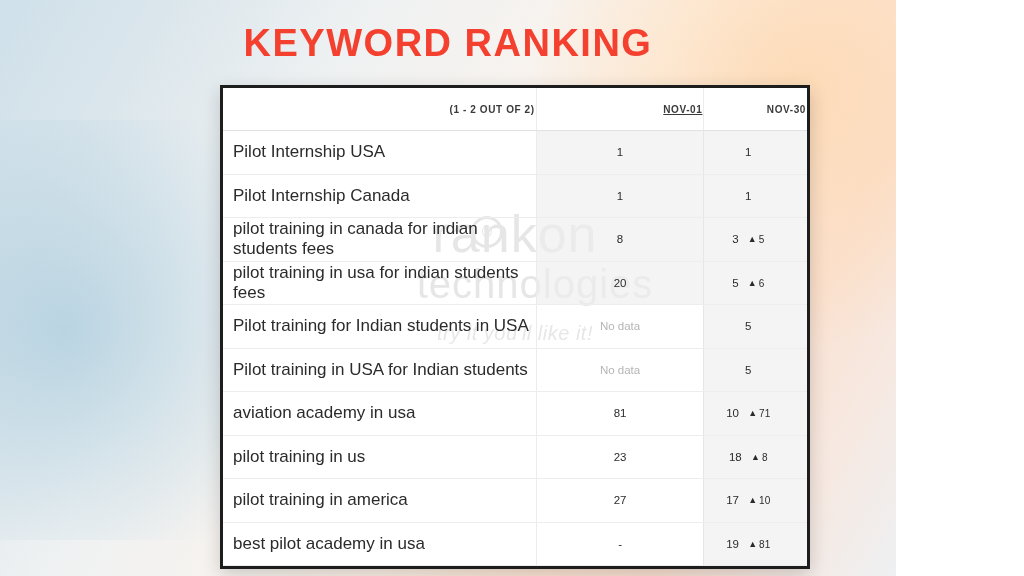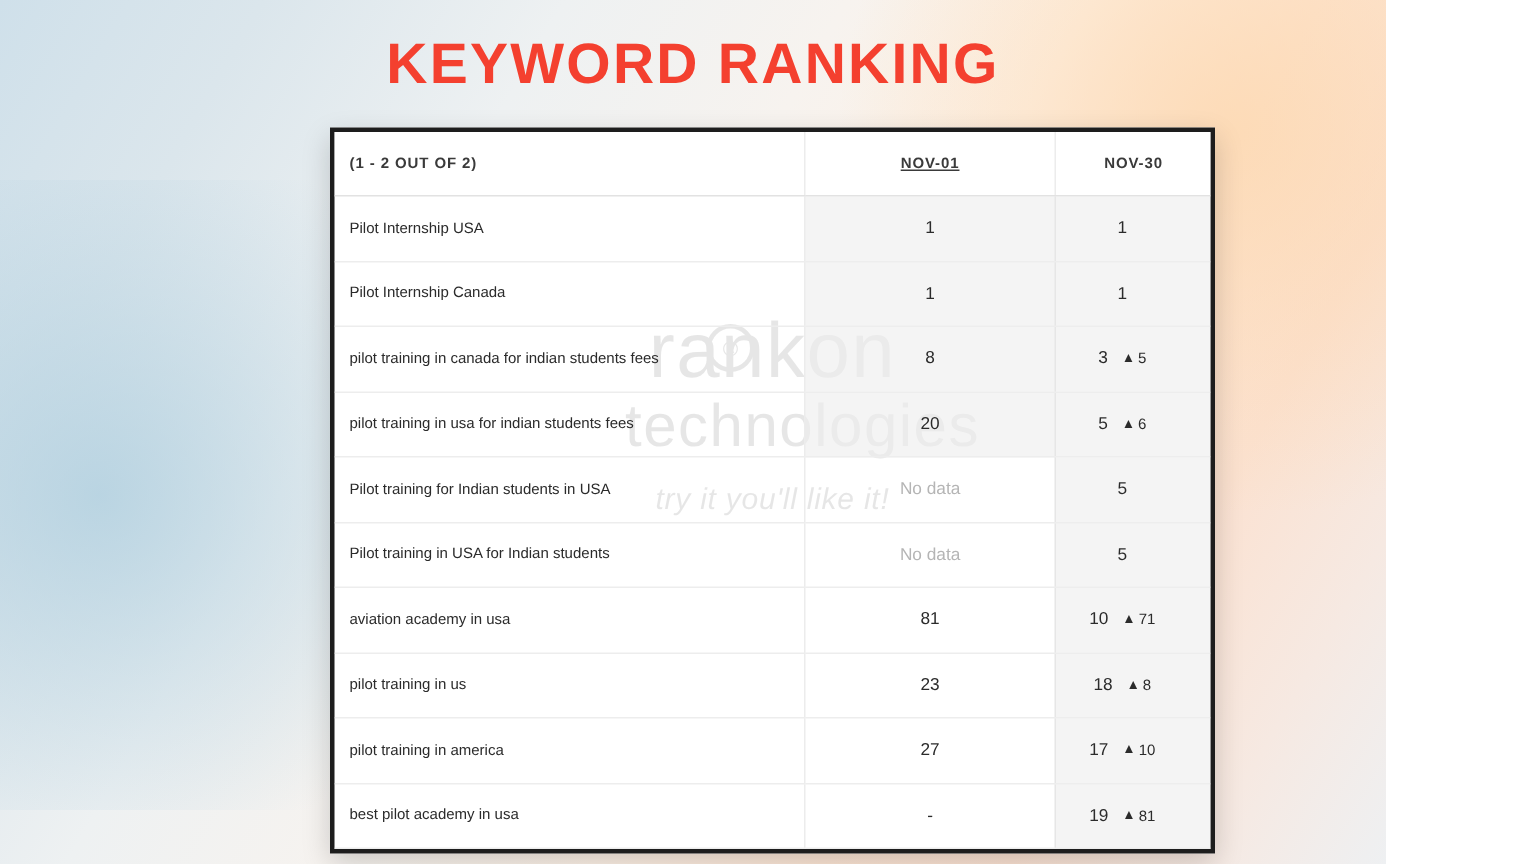--- a/index.html
+++ b/index.html
@@ -21,21 +21,20 @@
         #cfe0ea 0%,
         #dbe6ec 14%,
         #eef1f2 30%,
         #f7f3ef 45%,
         #fdf1e6 58%,
         #fde6d5 70%,
         #fbe2d2 80%,
         #f6e9e2 90%,
         #eef0f2 100%);
     overflow: hidden;
-    padding-left: 28px;
   }
   .slide::before {
     content: "";
     position: absolute;
     left: -60px;
     top: 120px;
     width: 420px;
     height: 420px;
     background: radial-gradient(circle at 30% 50%, rgba(172,205,222,0.75), rgba(172,205,222,0) 70%);
     pointer-events: none;
@@ -135,20 +134,21 @@
   table.ranking col.c3 { width: 102px; }
 
   table.ranking thead th {
     height: 40px;
     border-bottom: 1px solid #e2e2e2;
     font-size: 10px;
     font-weight: bold;
     letter-spacing: 0.6px;
     color: #3a3a3a;
     background: #ffffff;
+    text-align: right;
   }
   th.head-left {
     text-align: left;
     padding-left: 10px;
     font-weight: normal;
     color: #555;
     letter-spacing: 0.2px;
     border-right: 1px solid #ececec;
   }
   th.head-mid {
@@ -161,21 +161,21 @@
   }
 
   table.ranking tbody td {
     height: 40.5px;
     border-bottom: 1px solid #ededed;
     vertical-align: middle;
   }
   td.kw {
     text-align: left;
     padding-left: 10px;
-    font-size: 10px;
+    font-size: 17px;
     color: #2b2b2b;
     border-right: 1px solid #ececec;
     background: transparent;
   }
   td.val {
     text-align: center;
     font-size: 11.5px;
     color: #2b2b2b;
     background: rgba(238,238,238,0.62);
     border-right: 1px solid #e6e6e6;

